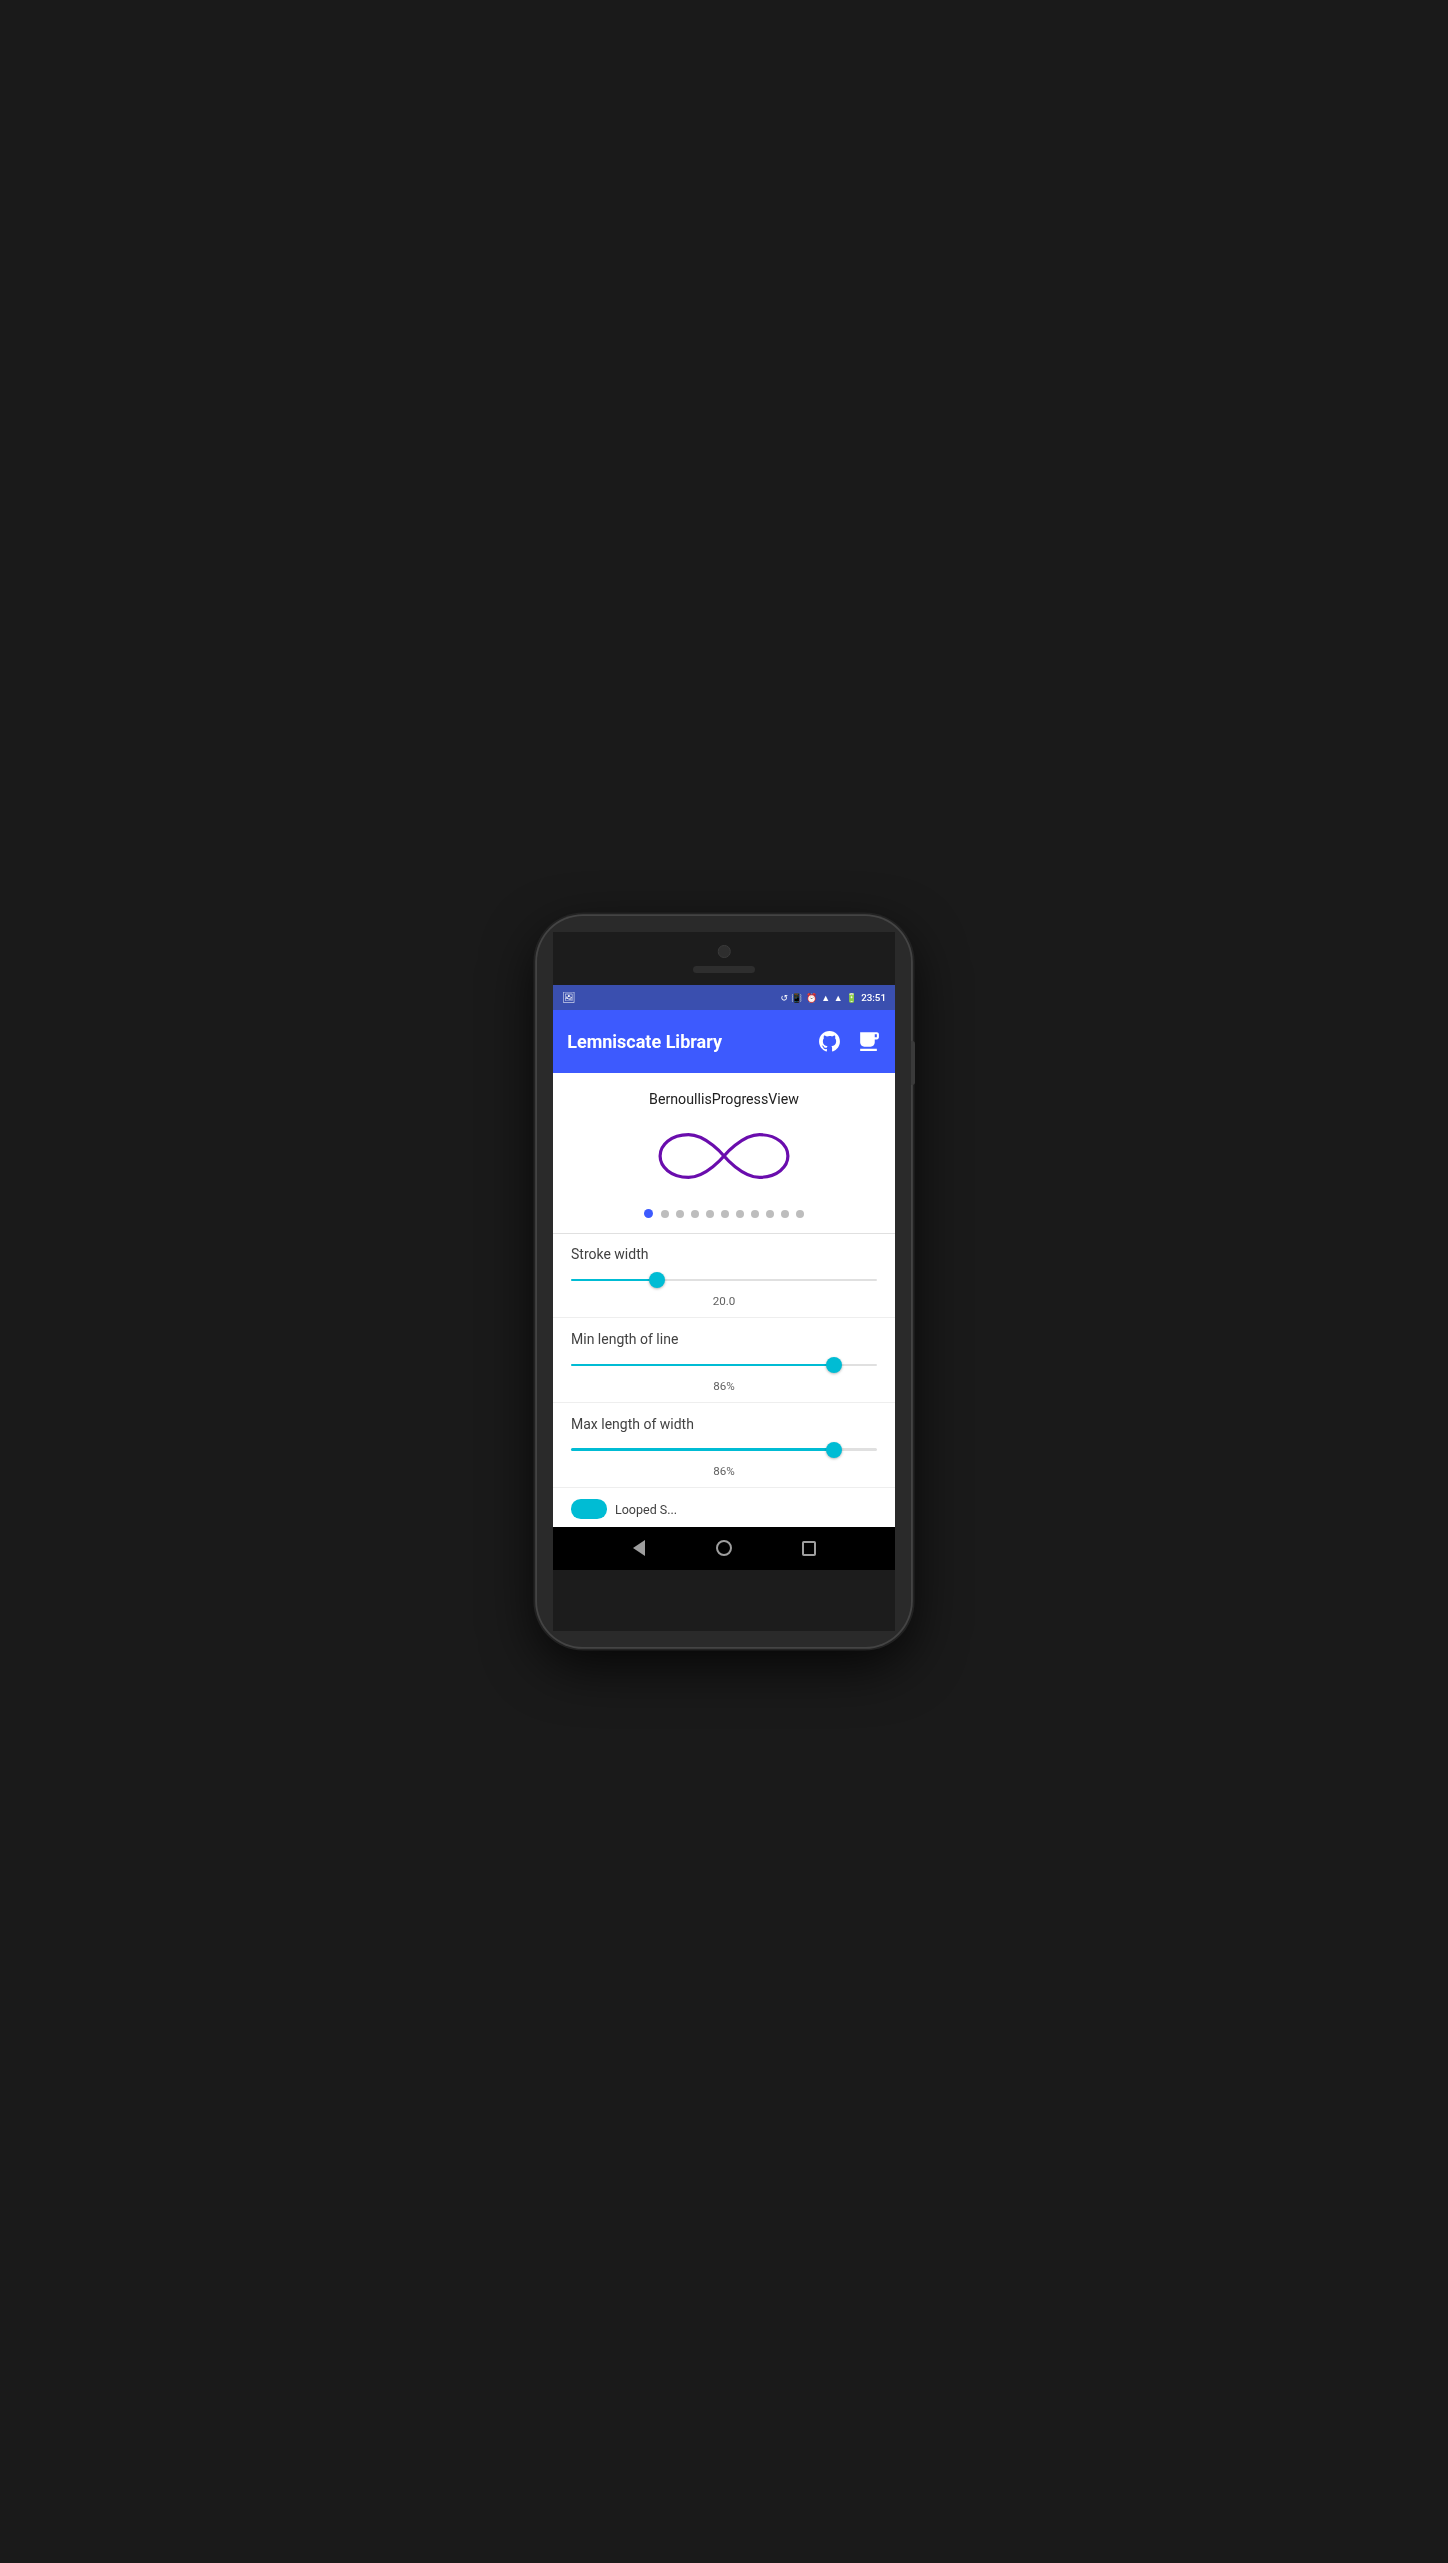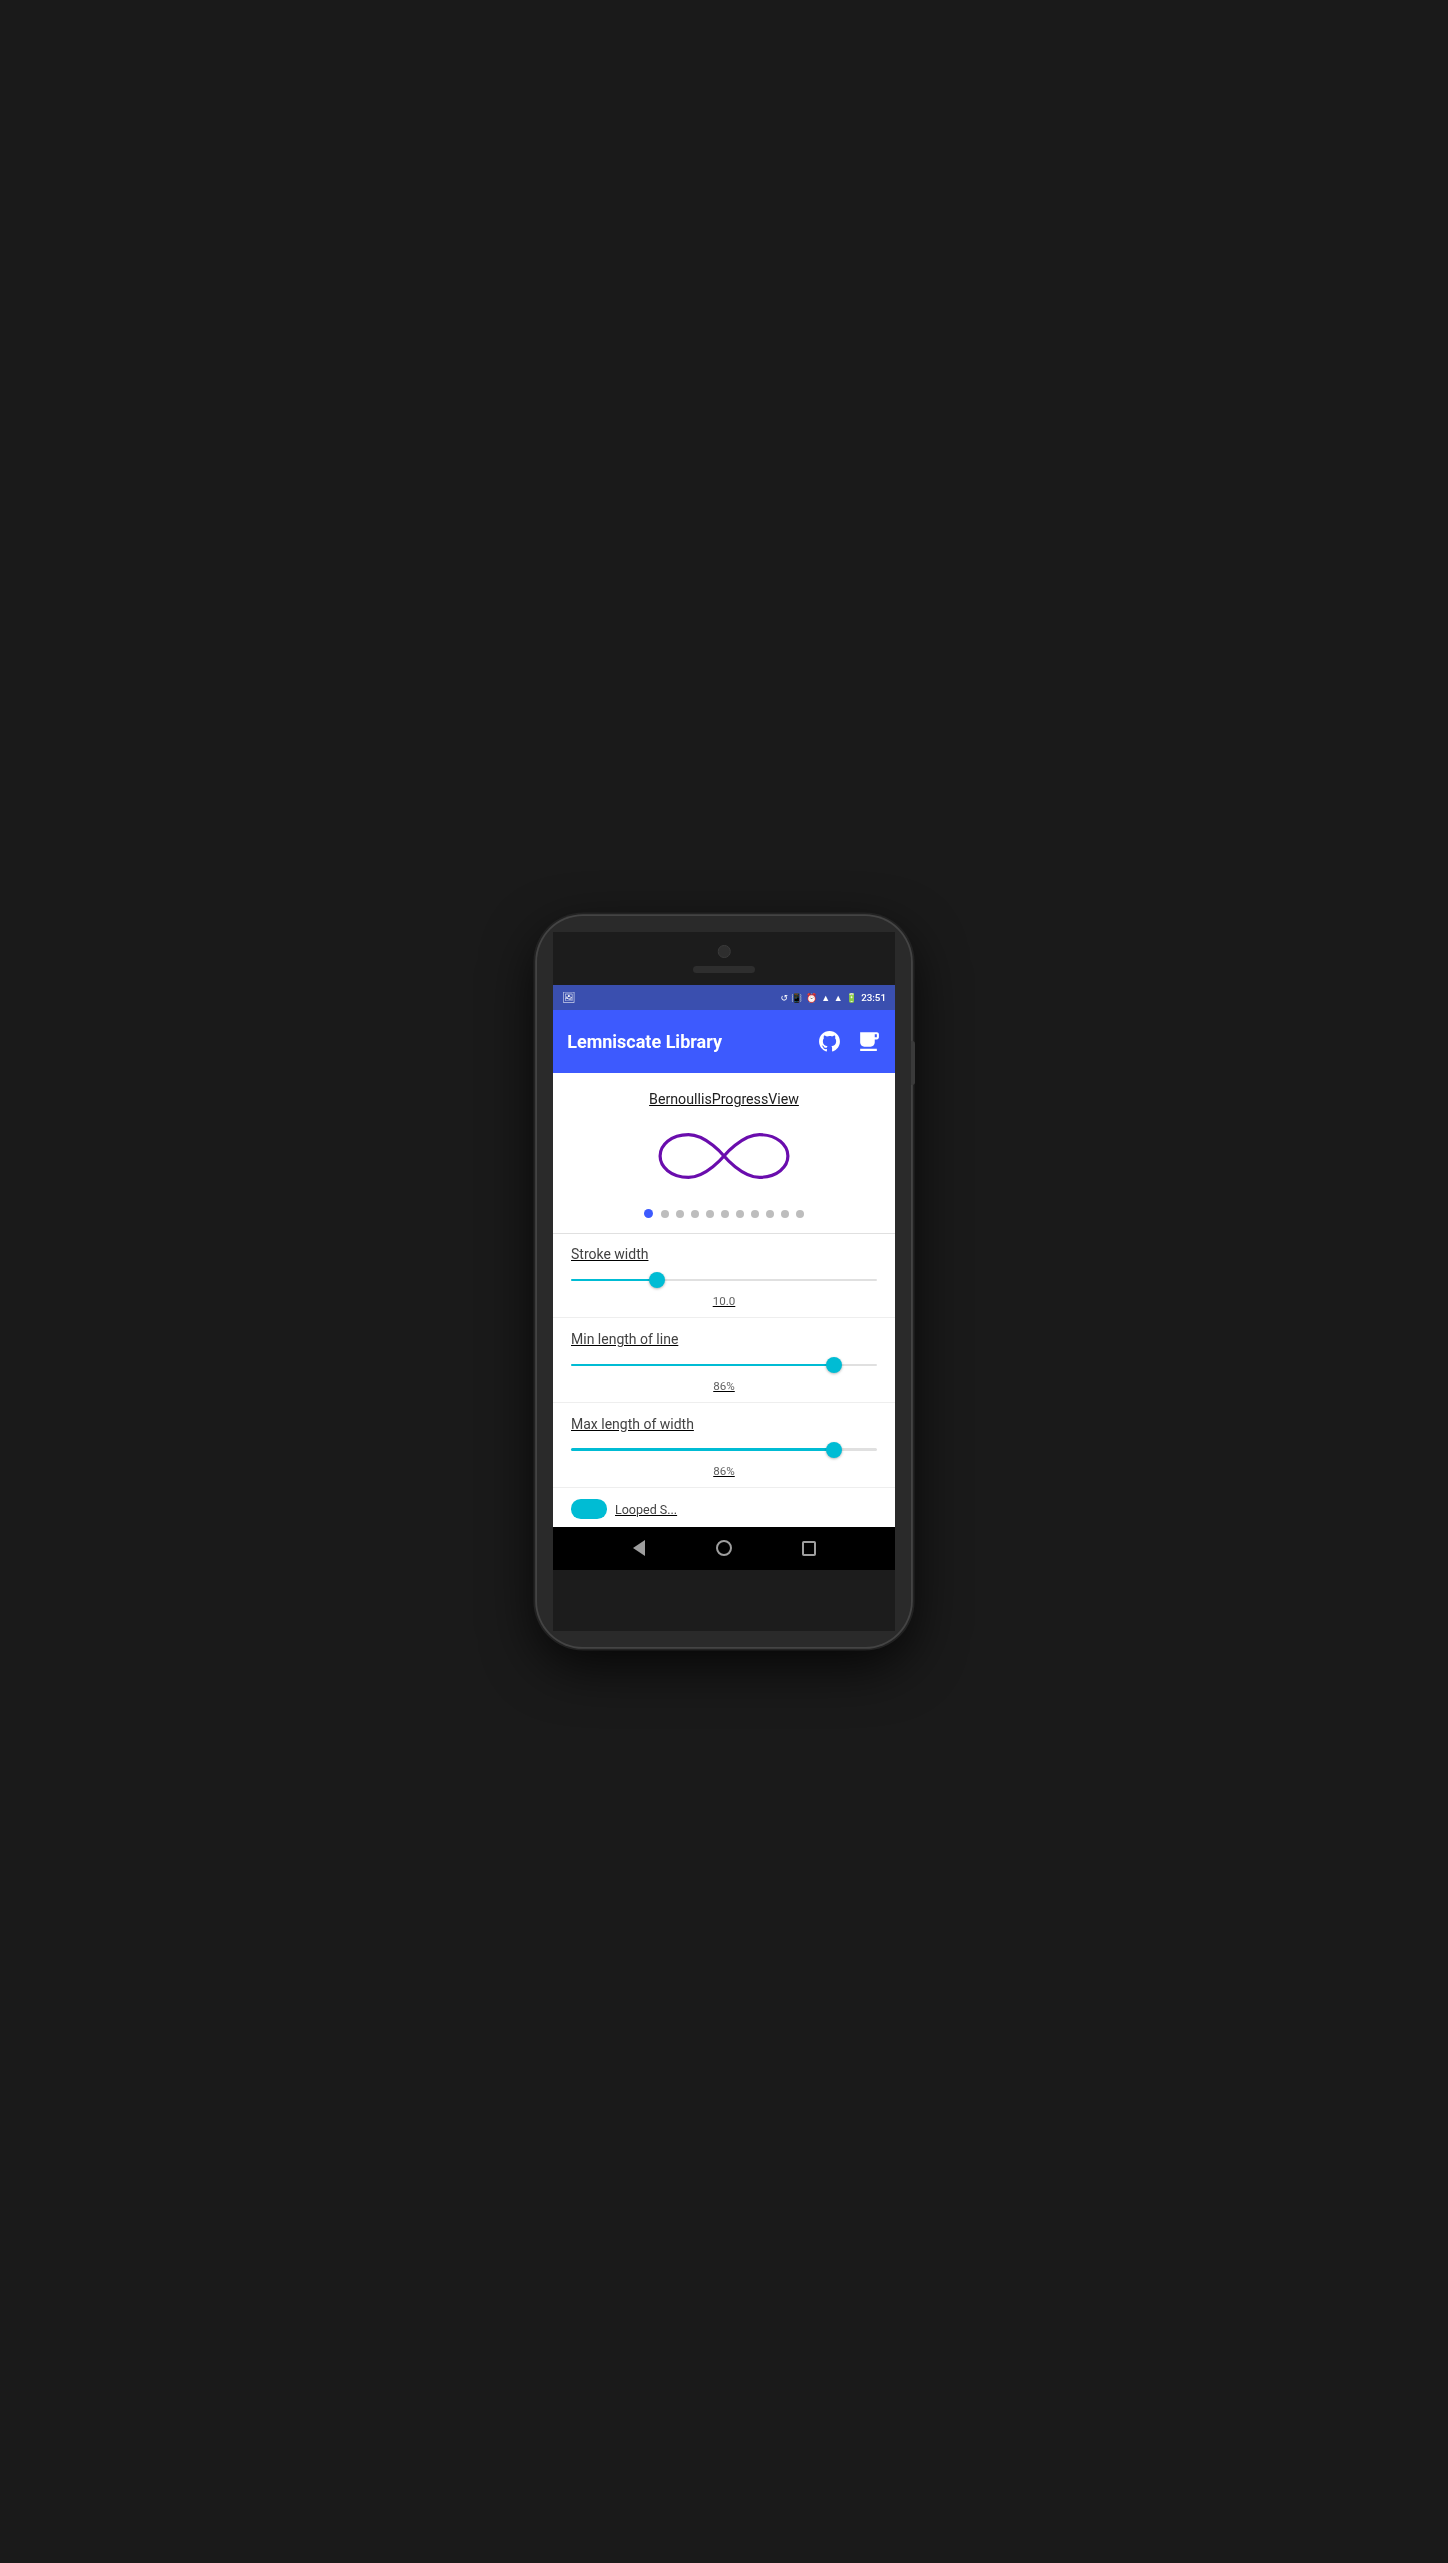--- a/index.html
+++ b/index.html
@@ -120,21 +120,20 @@
     .app-bar-icon {
       width: 25px;
       height: 25px;
       fill: #fff;
       cursor: pointer;
     }
 
     
     .content {
       background: #e5e5e5;
-      text-decoration: underline;
     }
 
     
     .animation-section {
       background: #fff;
       padding: 18px 14.2px 14.2px;
       display: flex;
       flex-direction: column;
       align-items: center;
       border-bottom: 0.9px solid #e0e0e0;
@@ -413,21 +412,21 @@
 
       <div class="controls-section">
 
         <div class="control-row">
           <div class="control-label">Stroke width</div>
           <div class="slider-container">
             <div class="slider-track"></div>
             <div class="slider-fill" style="width: 28%;"></div>
             <div class="slider-thumb" style="left: 28%;"></div>
           </div>
-          <div class="slider-value">10.0</div>
+          <div class="slider-value">20.0</div>
         </div>
 
 
         <div class="control-row">
           <div class="control-label">Min length of line</div>
           <div class="slider-container">
             <div class="slider-track"></div>
             <div class="slider-fill" style="width: 86%;"></div>
             <div class="slider-thumb" style="left: 86%;"></div>
           </div>

